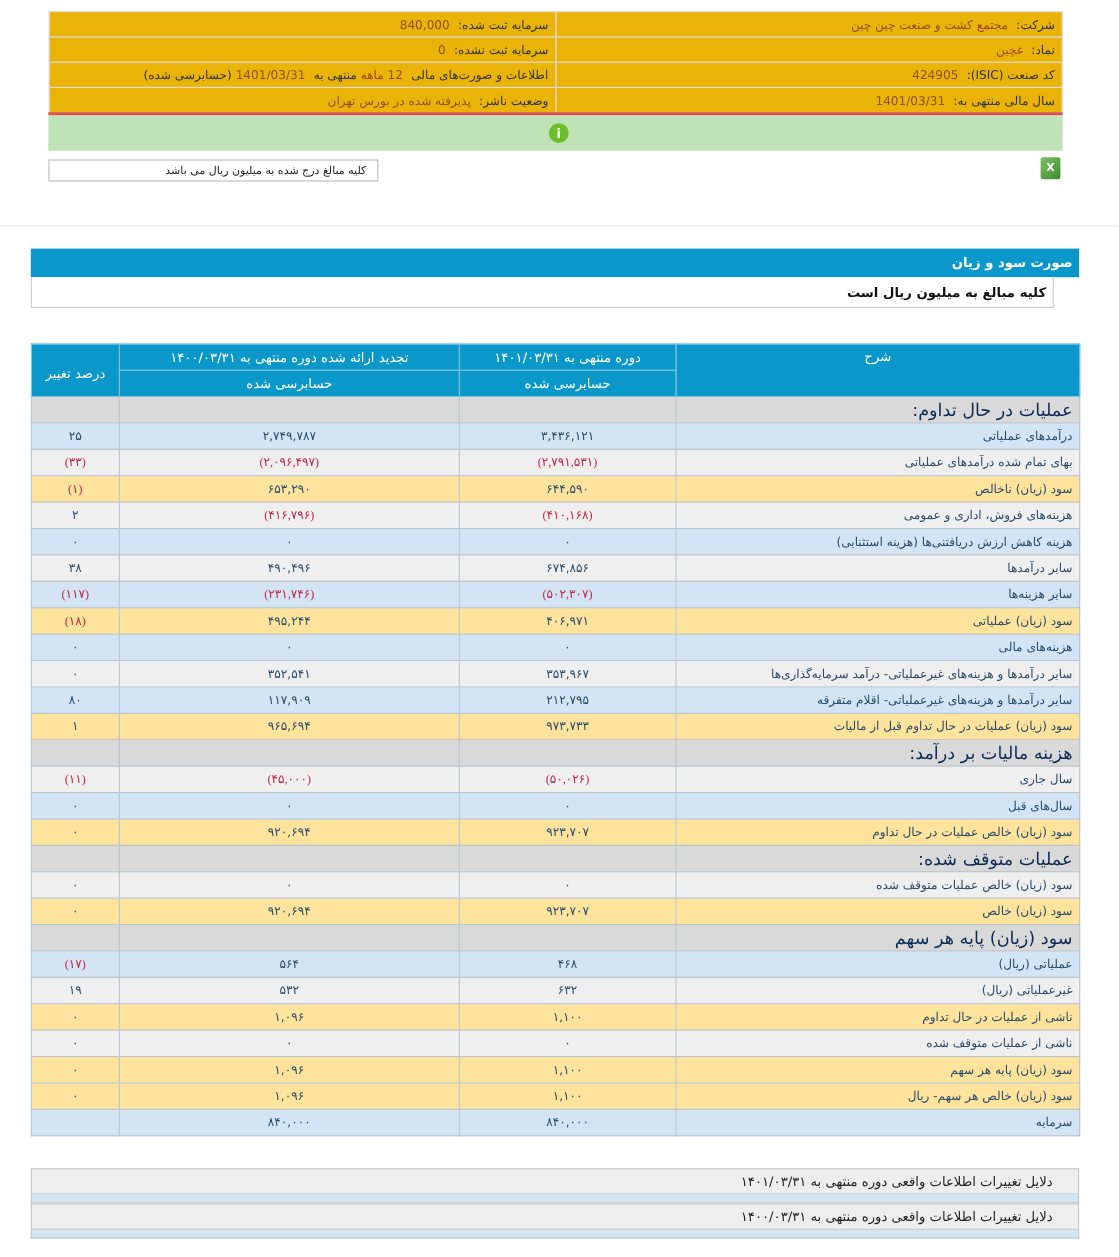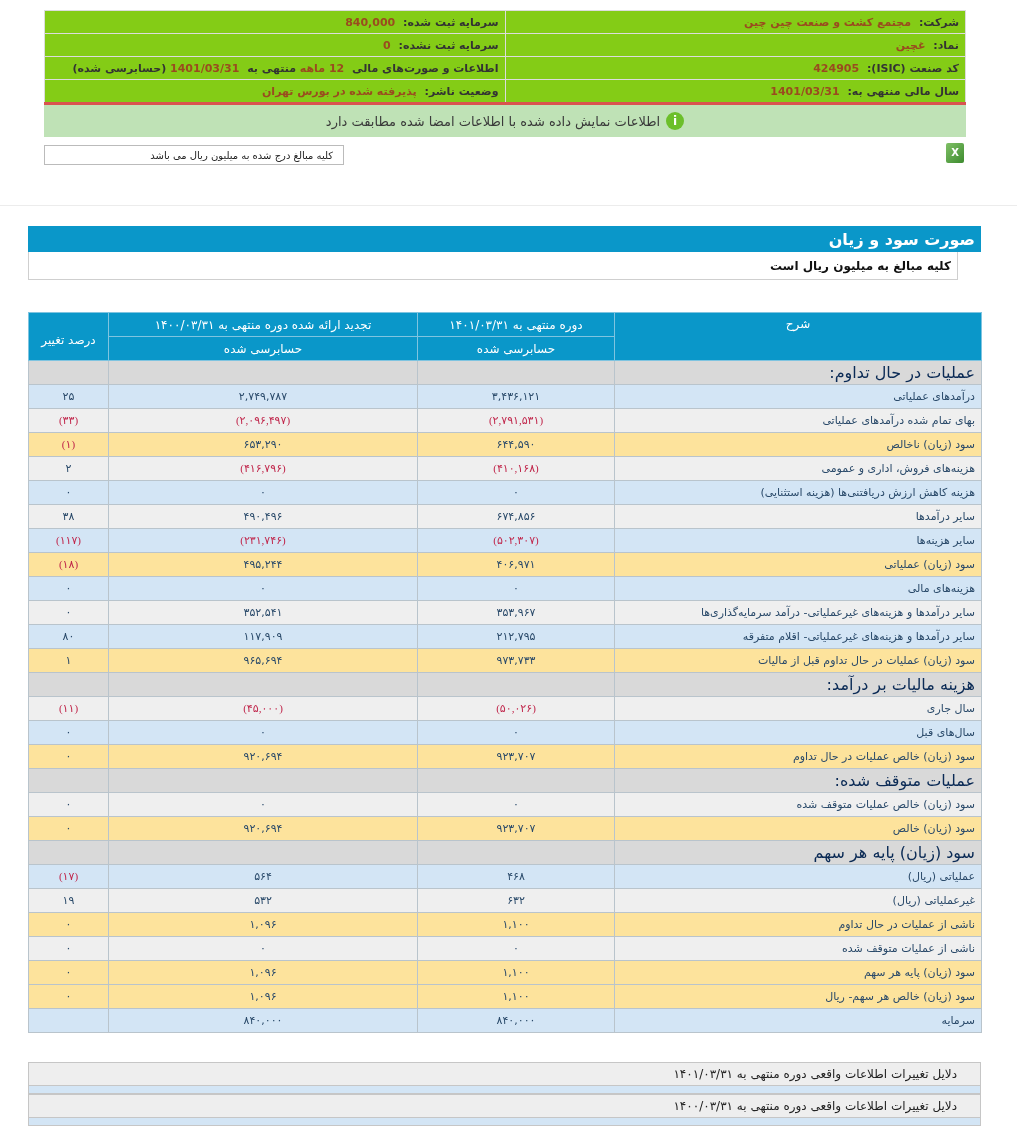--- a/index.html
+++ b/index.html
@@ -1,28 +1,28 @@
 <!DOCTYPE html>
 <html><head>
 <meta charset="utf-8">
 <style>
   html, body { margin:0; padding:0; background:#ffffff; }
   body { width:1017px; height:1143px; position:relative; font-family:"DejaVu Sans", sans-serif; direction:rtl; overflow:hidden; }
   .info-table { position:absolute; left:44px; top:10px; width:922px; border-collapse:collapse; font-size:11px; color:#333; }
-  .info-table td { border:1px solid #dcdcdc; height:22px; padding:0 6px; background:#84cc16; vertical-align:middle;font-weight:bold; }
+  .info-table td { border:1px solid #dcdcdc; height:22px; padding:0 6px; background:#eab308; vertical-align:middle; }
   .info-table .lbl { color:#333; }
   .info-table .val { color:#9a4b1f; margin-right:4px; }
   .info-red-line { position:absolute; left:44px; top:102px; width:922px; height:3px; background:#d9534f; }
   .green-banner { position:absolute; left:44px; top:105px; width:922px; height:32px; background:#bfe2b6; display:flex; align-items:center; justify-content:center; font-size:13px; color:#3a3a3a; }
   .info-icon { display:inline-block; width:18px; height:18px; border-radius:50%; background:#6cbf2a; color:#fff; font-weight:bold; font-size:12px; text-align:center; line-height:18px; margin-left:6px; }
   .unit-box { position:absolute; left:44px; top:145px; width:298px; height:18px; border:1px solid #bbb; font-size:10px; color:#222; padding-right:0; display:flex; align-items:center; }
   .unit-box span { padding-right:10px; }
   .excel-icon { position:absolute; left:946px; top:143px; width:18px; height:20px; background:linear-gradient(135deg,#7fc066,#3d8b2f); border-radius:2px; color:#fff; font-size:10px; font-weight:bold; text-align:center; line-height:20px; }
   .sep-line { position:absolute; left:0; top:205px; width:1017px; height:1px; background:#ececec; }
-  .section-bar { position:absolute; left:28px; top:226px; width:953px; height:26px; background:#0a97c9; color:#fff; font-size:16px; font-weight:bold; display:flex; align-items:center; padding-right:6px; box-sizing:border-box; }
+  .section-bar { position:absolute; left:28px; top:226px; width:953px; height:26px; background:#0a97c9; color:#fff; font-size:12px; font-weight:bold; display:flex; align-items:center; padding-right:6px; box-sizing:border-box; }
   .section-sub { position:absolute; left:28px; top:252px; width:930px; height:28px; border:1px solid #cfcfcf; border-top:none; box-sizing:border-box; font-size:12px; font-weight:bold; color:#111; display:flex; align-items:center; padding-right:6px; background:#fff; }
   .fin-table { position:absolute; left:28px; top:312px; width:953px; border-collapse:collapse; font-size:11px; table-layout:fixed; }
   .fin-table th { background:#0a97c9; color:#fff; font-weight:normal; font-size:12px; border:1px solid #7fc4e0; height:23px; padding:0; }
   .fin-table td { border:1px solid #b9c4cc; height:23px; padding:0 4px; color:#2a4a6a; text-align:center; }
   .fin-table td.desc { text-align:right; padding-right:6px; }
   .fin-table tr.r-header td { background:#d9d9d9; color:#0a2a55; font-weight:normal; font-size:16px; }
   .fin-table tr.r-blue td { background:#d3e5f5; }
   .fin-table tr.r-grey td { background:#efefef; }
   .fin-table tr.r-yellow td { background:#fde39c; }
   .fin-table td.neg { color:#c0254a;font-family:Liberation Serif, serif; }
@@ -50,21 +50,20 @@
   <tr>
     <td><span class="lbl">سال مالی منتهی به:</span> <span class="val">1401/03/31</span></td>
     <td><span class="lbl">وضعیت ناشر:</span> <span class="val">پذیرفته شده در بورس تهران</span></td>
   </tr>
 </tbody>
   </table>
 <div class="info-red-line"></div>
 
 <div class="green-banner">
   <span class="info-icon">i</span>
-  <span>اطلاعات نمایش داده شده با اطلاعات امضا شده مطابقت دارد</span>
 </div>
 
 <div class="unit-box">
     <span>کلیه مبالغ درج شده به میلیون ریال می باشد</span>
   </div>
 <div class="excel-icon">X</div>
 
 <div class="sep-line"></div>
 
 <div class="section-bar">صورت سود و زیان</div>

